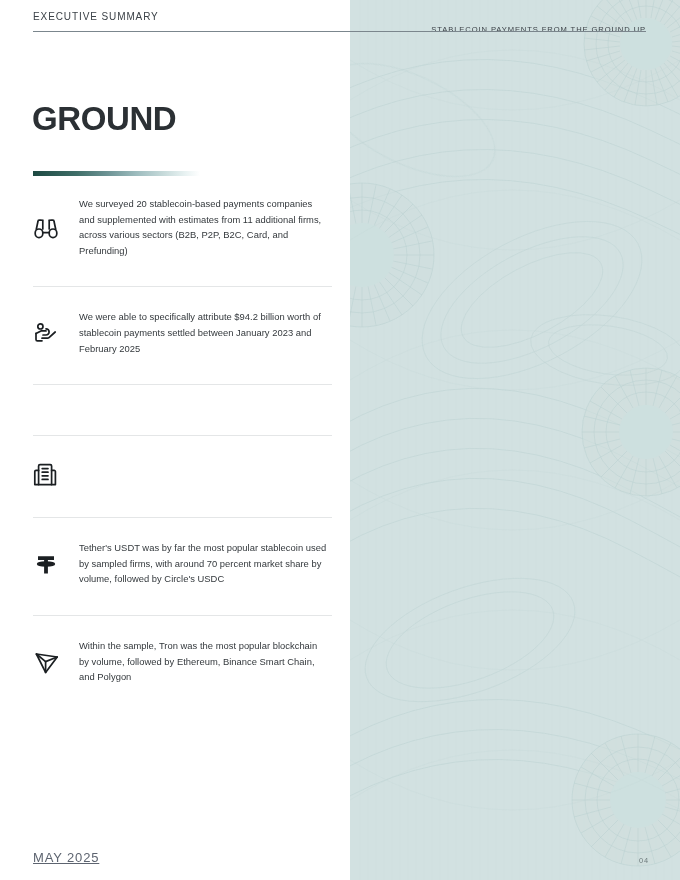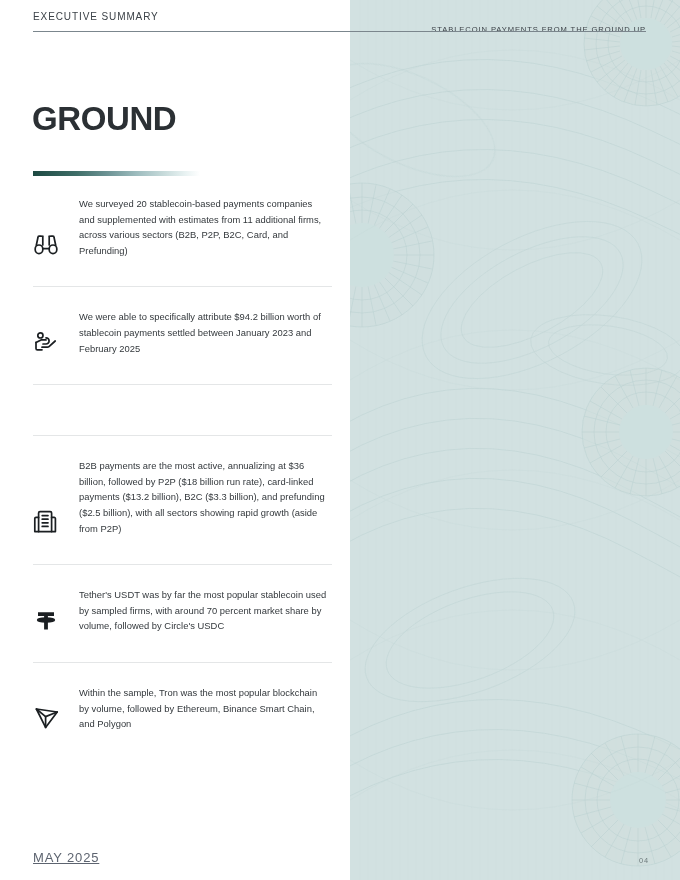--- a/index.html
+++ b/index.html
@@ -106,21 +106,21 @@
   
   .bullets {
     position: absolute;
     left: 33px;
     top: 196px;
     width: 299px;
   }
   .bullet {
     position: relative;
     display: flex;
-    align-items: flex-end;
+    align-items: center;
     padding: 0 0 0 0;
   }
   .bullet-icon {
     flex: 0 0 46px;
     width: 46px;
     padding-top: 3px;
     display: flex;
     justify-content: flex-start;
   }
   .bullet-icon svg {
@@ -483,21 +483,20 @@
       <svg width="26" height="28" viewBox="0 0 26 28" fill="none" stroke="#1b1f22" stroke-width="1.7" stroke-linecap="round" stroke-linejoin="round">
         <path d="M7.0 3.6 h10.2 a1.4 1.4 0 0 1 1.4 1.4 V23.6 H5.6 V5.0 a1.4 1.4 0 0 1 1.4 -1.4 Z"></path>
         <path d="M5.6 9.4 H3.0 a1.2 1.2 0 0 0 -1.2 1.2 V23.6 H5.6"></path>
         <path d="M18.6 9.4 H21.2 a1.2 1.2 0 0 1 1.2 1.2 V23.6 H18.6"></path>
         <path d="M9.2 7.6 H15.0"></path>
         <path d="M9.2 11.2 H15.0"></path>
         <path d="M9.2 14.8 H15.0"></path>
         <path d="M9.2 18.4 H15.0"></path>
       </svg>
     </div>
-    <div class="bullet-text">B2B payments are the most active, annualizing at $36 billion, followed by P2P ($18 billion run rate), card-linked payments ($13.2 billion), B2C ($3.3 billion), and prefunding ($2.5 billion), with all sectors showing rapid growth (aside from P2P)</div>
   </div>
 
   <div class="sp-1"></div>
     <div class="divider"></div>
     <div class="sp-2"></div>
 
   <div class="bullet">
     <div class="bullet-icon">
       <svg width="26" height="26" viewBox="0 0 26 26" fill="none">
         <path d="M5.0 4.2 H21.0 V8.0 H14.9 V10.0 C18.6 10.2 21.4 11.0 21.4 12.0 C21.4 13.0 18.6 13.8 14.9 14.0 V21.6 H11.1 V14.0 C7.4 13.8 4.6 13.0 4.6 12.0 C4.6 11.0 7.4 10.2 11.1 10.0 V8.0 H5.0 Z" fill="#1b1f22"></path>

